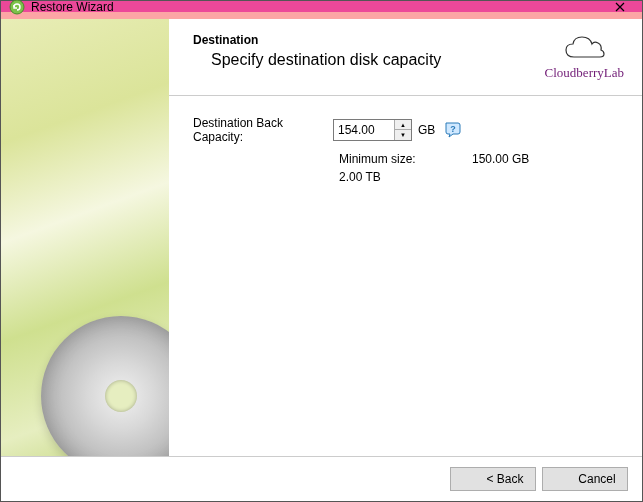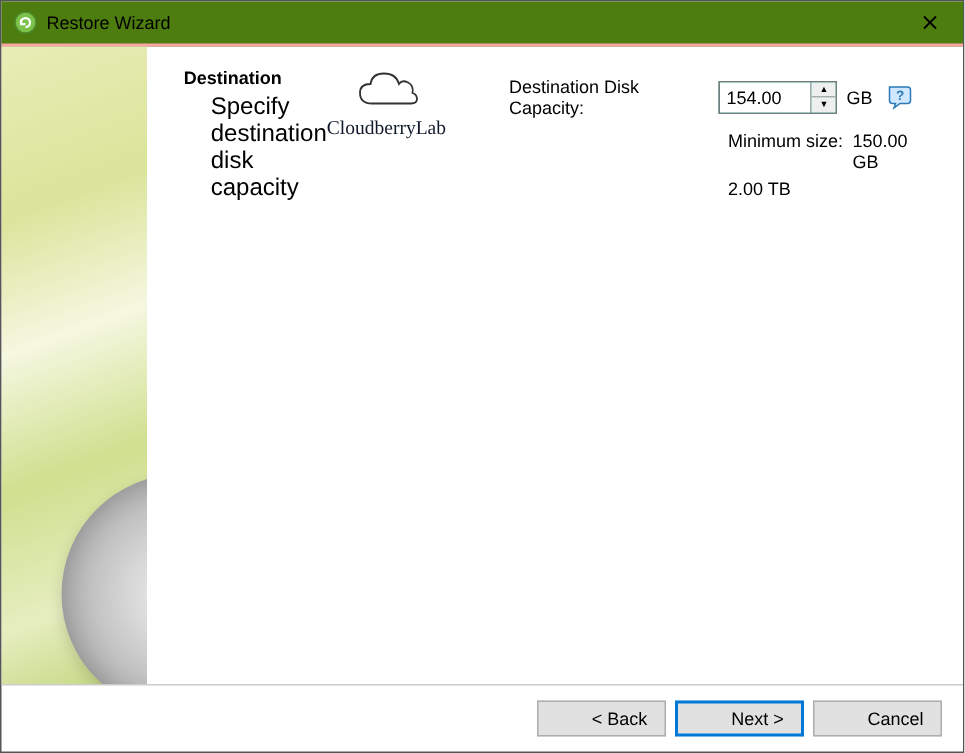--- a/index.html
+++ b/index.html
@@ -1,45 +1,45 @@
 <!DOCTYPE html>
 <html><head>
   <meta charset="utf-8">
   <style>
     * { box-sizing: border-box; margin: 0; padding: 0; }
     body { font-family: "Segoe UI", Tahoma, sans-serif; font-size: 12px; color: #000; background: #fff; }
     .window { width: 643px; height: 502px; border: 1px solid #555; display: flex; flex-direction: column; background: #fff; }
-    .titlebar { height: 30px; display: flex; align-items: center; padding: 0 0 0 8px; background: #4d7c0f; border-bottom: 2px solid #fca5a5; }
+    .titlebar { height: 18px; display: flex; align-items: center; padding: 0 0 0 8px; background: #ec4899; border-bottom: 7px solid #fca5a5; }
     .titlebar .appicon { width: 16px; height: 16px; margin-right: 6px; }
     .titlebar .title { flex: 1; font-size: 12px; }
     .titlebar .closebtn { width: 45px; height: 30px; display: flex; align-items: center; justify-content: center; cursor: pointer; }
     .body { flex: 1; display: flex; overflow: hidden; }
     .sidebar { width: 168px; position: relative; background: linear-gradient(160deg, #e8edb6 0%, #dbe49a 25%, #f5f7e0 45%, #cfe08f 65%, #e6eec0 85%, #c3d67e 100%); overflow: hidden; }
     .sidebar .disc { position: absolute; bottom: -20px; left: 40px; width: 160px; height: 160px; border-radius: 50%; background: radial-gradient(circle at 50% 50%, #f0f0f0 0%, #d8d8d8 30%, #c0c0c0 55%, #b0b0b0 70%, #d8d8d8 100%); box-shadow: inset 0 0 20px rgba(0,0,0,0.2), 0 4px 10px rgba(0,0,0,0.15); }
     .sidebar .disc::after { content: ""; position: absolute; top: 50%; left: 50%; width: 32px; height: 32px; margin: -16px 0 0 -16px; border-radius: 50%; background: #e6eec0; box-shadow: inset 0 0 4px rgba(0,0,0,0.3); }
-    .content { flex: 1; display: flex; flex-direction: row; padding: 0; }
+    .content { flex: 1; display: flex; flex-direction: column; padding: 0; }
     .header { display: flex; padding: 14px 18px 8px 24px; }
     .header-text { flex: 1; }
     .header-text h1 { font-size: 12px; font-weight: bold; margin-bottom: 4px; }
     .header-text p { font-size: 16px; margin-left: 18px; }
     .brand { text-align: center; }
     .brand .cloud { width: 44px; height: 30px; margin: 0 auto 2px; }
-    .brand .brandname { font-family: Georgia, 'Times New Roman', serif; font-size: 13px; color: #0f172a; }
+    .brand .brandname { font-family: Georgia, 'Times New Roman', serif; font-size: 13px; color: #701a75; }
     .divider { border: none; border-top: 1px solid #ccc; margin: 6px 0 0 0; }
     .form-area { padding: 20px 24px; }
     .row { display: flex; align-items: center; margin-bottom: 8px; }
     .lbl { width: 140px; text-align: left; padding-right: 6px; }
     .spinner { display: inline-flex; border: 1px solid #7a7a7a; background: #14b8a6; height: 22px; }
     .spinner input { width: 60px; border: none; padding: 2px 4px; font-family: inherit; font-size: 12px; outline: none; }
     .spinner .spins { display: flex; flex-direction: column; border-left: 1px solid #aaa; }
     .spinner .spins button { width: 16px; height: 10px; font-size: 6px; line-height: 6px; border: none; background: #efefef; cursor: pointer; padding: 0; display:flex; align-items:center; justify-content:center; }
     .spinner .spins button:first-child { border-bottom: 1px solid #aaa; }
     .unit { margin: 0 8px 0 6px; }
     .help { width: 20px; height: 20px; display:flex; align-items:center; justify-content:center; cursor:pointer; }
-    .info-line { display:flex; margin-top:4px; margin-left: 146px; }
+    .info-line { display:flex; margin-top:4px; margin-left: 146px; gap: 37px; }
     .info-label { width: 96px; }
     .info-value { font-weight: normal; }
     .footer { border-top: 1px solid #ccc; padding: 10px 14px; display: flex; justify-content: flex-end; gap: 6px; }
     .btn { min-width: 86px; height: 24px; font-family: inherit; font-size: 12px; background: #e1e1e1; border: 1px solid #adadad; cursor: pointer; padding-left: 24px; }
     .btn.primary { border: 2px solid #0078d7; background: #e1e1e1; }
   </style>
 </head>
 <body>
 
 <div class="window">
@@ -77,21 +77,21 @@
                 <path d="M12 24 Q4 24 4 17 Q4 11 11 11 Q12 4 20 4 Q28 4 30 11 Q32 8 36 10 Q40 12 39 17 Q42 18 42 21 Q42 24 38 24 Z" fill="none" stroke="#333" stroke-width="1.2"></path>
               </svg>
           </div>
           <div class="brandname">CloudberryLab</div>
         </div>
       </div>
       <hr class="divider">
 
       <div class="form-area">
         <div class="row">
-          <span class="lbl">Destination Disk Capacity:</span>
+          <span class="lbl">Destination Back Capacity:</span>
           <span class="spinner">
             <input type="text" value="154.00" style="">
             <span class="spins">
               <button>▲</button>
               <button>▼</button>
             </span>
           </span>
           <span class="unit">GB</span>
           <span class="help">
             <svg width="18" height="18" viewBox="0 0 18 18">
@@ -107,17 +107,16 @@
         </div>
         <div class="info-line">
           <span class="info-value">2.00 TB</span>
         </div>
       </div>
     </div>
   </div>
 
   <div class="footer">
     <button class="btn">&lt; Back</button>
-    <button class="btn primary">Next &gt;</button>
     <button class="btn">Cancel</button>
   </div>
 
 </div>
 
 </body></html>

